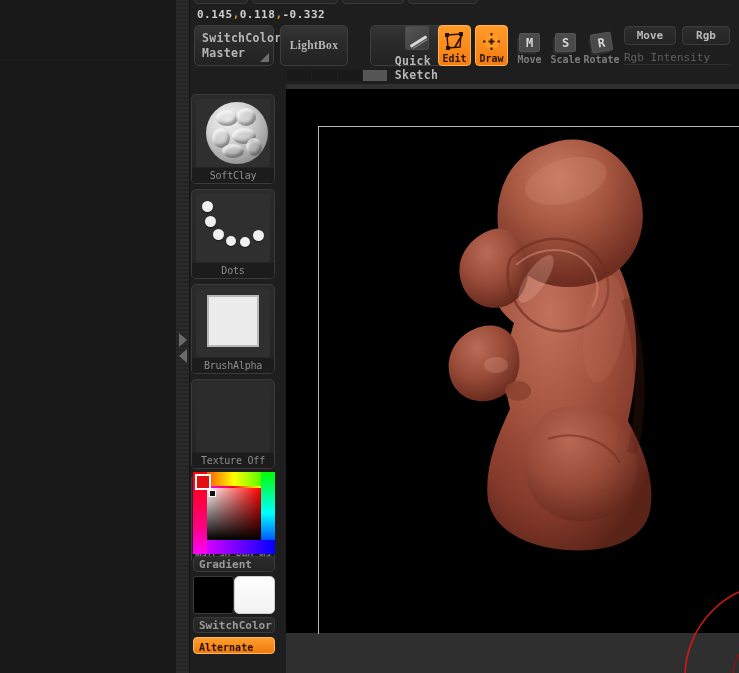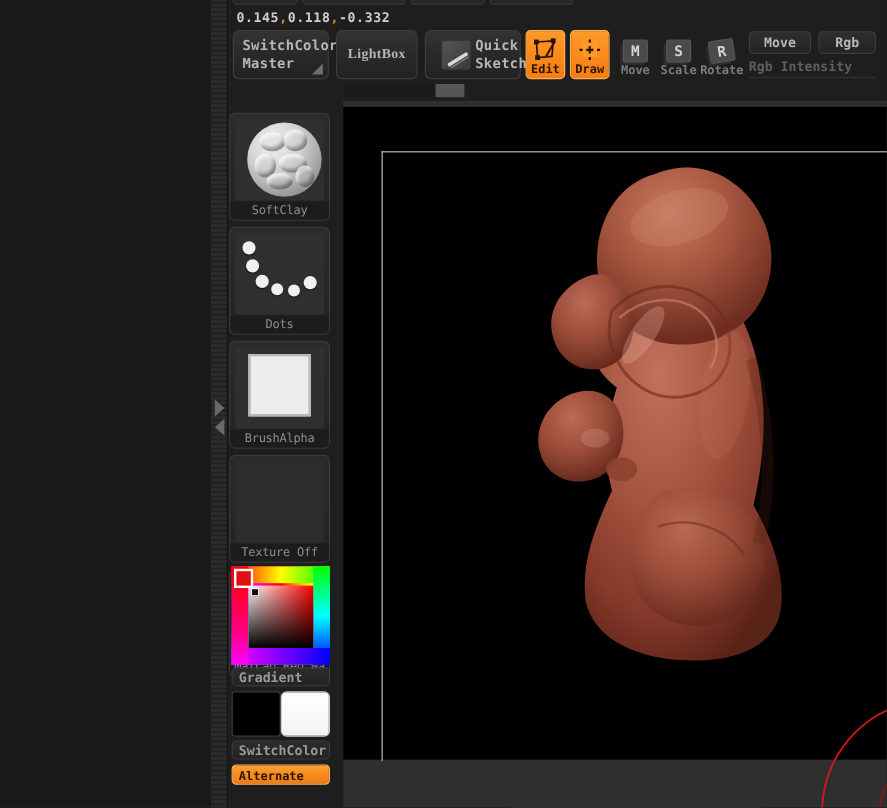--- a/index.html
+++ b/index.html
@@ -71,21 +71,21 @@
     color:#b6b6b6; font-size:11.5px; font-weight:bold;
     display:flex; align-items:center; line-height:1.25;
     letter-spacing:.3px;
   }
   .tb-proj { left:4px; width:80px; padding-left:7px; }
   .tb-proj .corner {
     position:absolute; right:4px; bottom:3px;
     width:0;height:0;border-left:9px solid transparent;border-bottom:9px solid #6e6e6e;
   }
   .tb-light { left:90px; width:68px; justify-content:center;font-family:Liberation Serif, serif; }
-  .tb-quick { left:164px; width:80px; padding-left:13px; gap:4px; }
+  .tb-quick { left:180px; width:80px; padding-left:13px; gap:4px;flex-direction:column; }
   .qs-icon {
     width:24px;height:24px;flex:0 0 24px;
     background:linear-gradient(135deg,#555,#3a3a3a);
     border:1px solid #4a4a4a; border-radius:2px;
     position:relative; overflow:hidden;
   }
   .qs-icon::after{
     content:""; position:absolute; left:3px; top:13px;
     width:19px;height:3px;background:#d8d8d8;
     transform:rotate(-32deg); border-radius:1px;
@@ -125,22 +125,22 @@
     position:absolute; height:19px;
     background:linear-gradient(180deg,#2e2e2e,#242424);
     border:1px solid #3c3c3c; border-radius:4px;
     color:#b8b8b8; font-size:11px; font-weight:bold;
     display:flex; align-items:center; justify-content:center;
   }
   .tb-mrgb { left:434px; top:1px; width:52px; }
   .tb-rgb  { left:492px; top:1px; width:48px; }
   .rgb-int {
     position:absolute; left:434px; top:22px; width:106px; height:18px;
-    color:#5f5f5f; font-size:11px; font-weight:bold;
-    display:flex; align-items:center;
+    color:#5f5f5f; font-size:11px; font-weight:normal;
+    display:flex; align-items:flex-end;
     border-bottom:1px solid #303030;
   }
 
   
   .segbar { position:absolute; left:287px; top:70px; width:100px; height:11px; display:flex; gap:1px; }
   .seg { flex:1; background:#191919; }
   .seg.active { background:#565656; }
 
   
   .tray { position:absolute; left:191px; top:66px; width:86px;margin-top:28px; }

